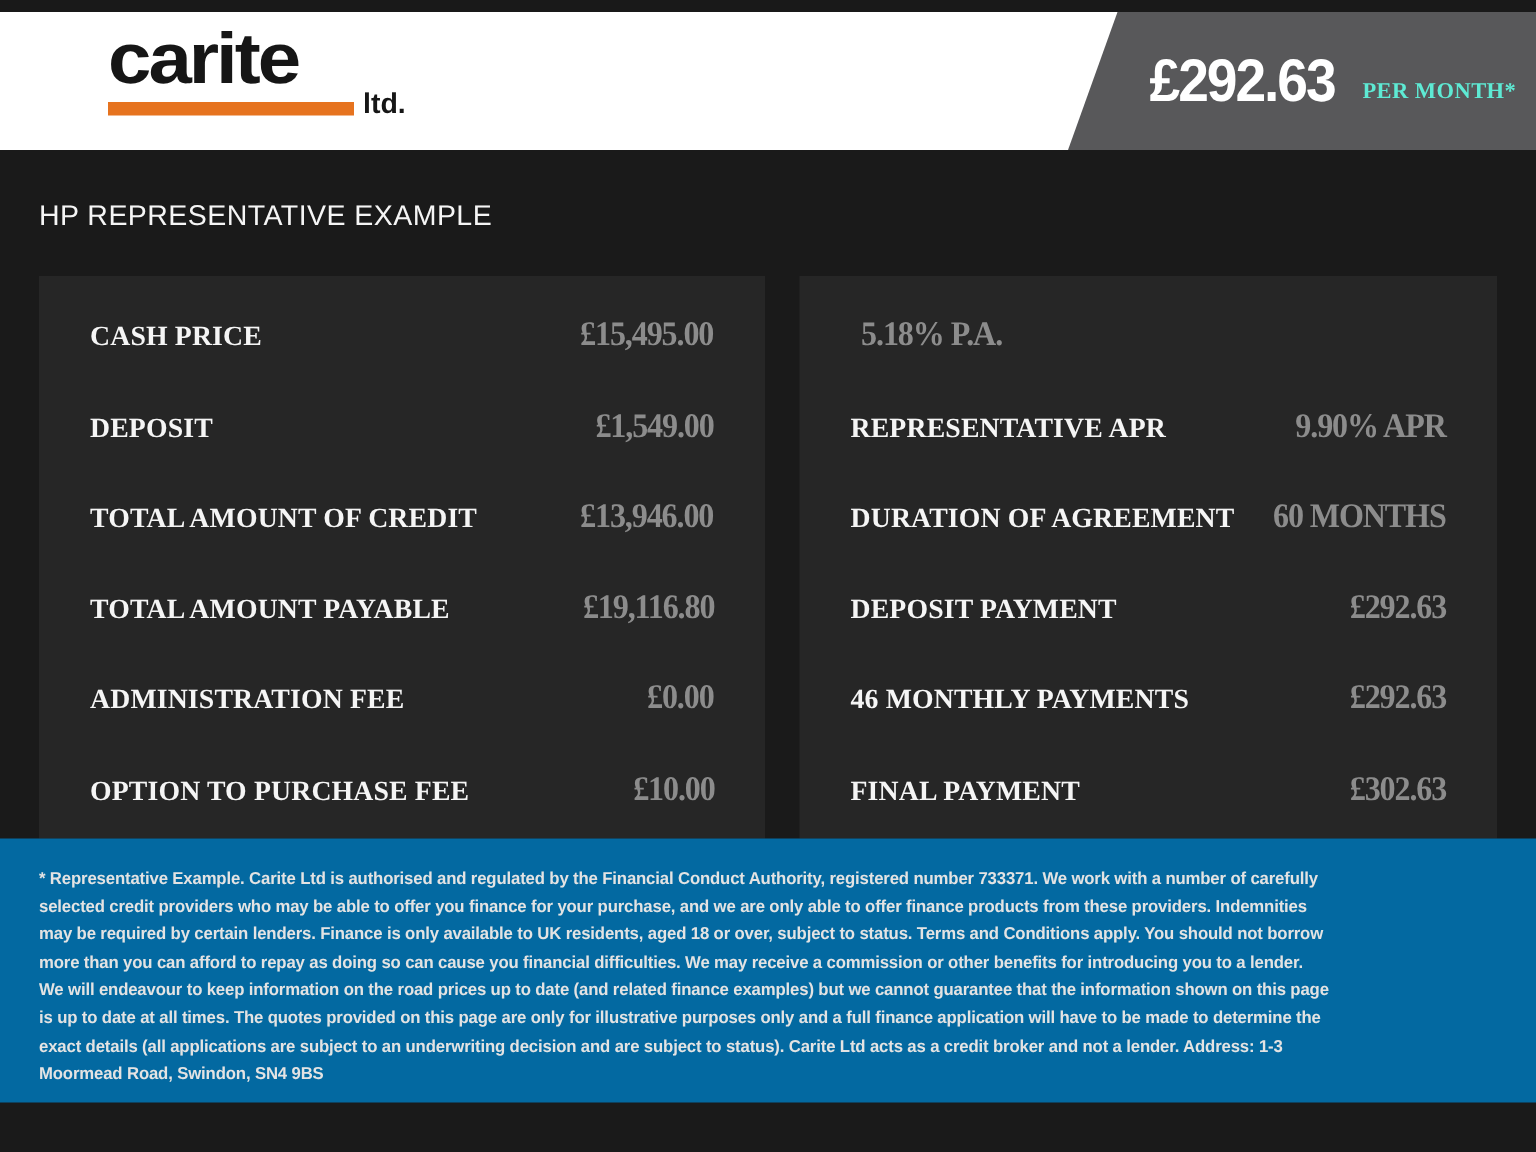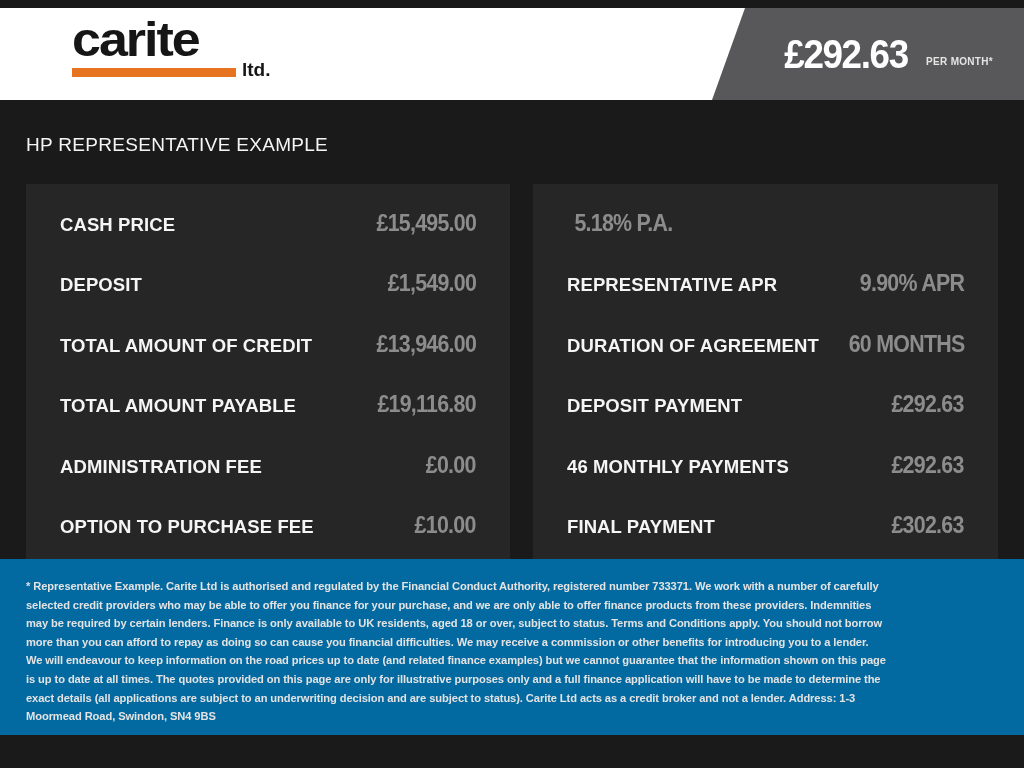--- a/index.html
+++ b/index.html
@@ -54,40 +54,42 @@
   }
   .price-amount {
     color: #ffffff;
     font-weight: 700;
     font-size: 40px;
     letter-spacing: -1.5px;
     transform: scaleX(0.92);
     transform-origin: center;
   }
   .price-period {
-    color: #e5e5e5;
-    font-weight: 700;
-    font-size: 10px;
+    color: #5eead4;
+    font-weight: 700;
+    font-size: 15px;
     letter-spacing: 0.3px;
     padding-top: 14px;
+    font-family: Liberation Serif, serif;
   }
 
   
   .main { flex: 1; background: #1a1a1a; }
   .page-title {
     color: #f5f5f5;
     font-weight: 400;
     font-size: 19px;
     letter-spacing: 0.3px;
     margin: 34px 0 0 26px;
   }
   .panels {
     display: flex;
     margin: 28px 26px 0 26px;
     gap: 23px;
+    font-family: Liberation Serif, serif;
   }
   .panel {
     background: #262626;
     height: 375px;
     padding: 26px 34px 20px 34px;
     display: flex;
     flex-direction: column;
     justify-content: space-between;
   }
   .panel-left { width: 484px; }

